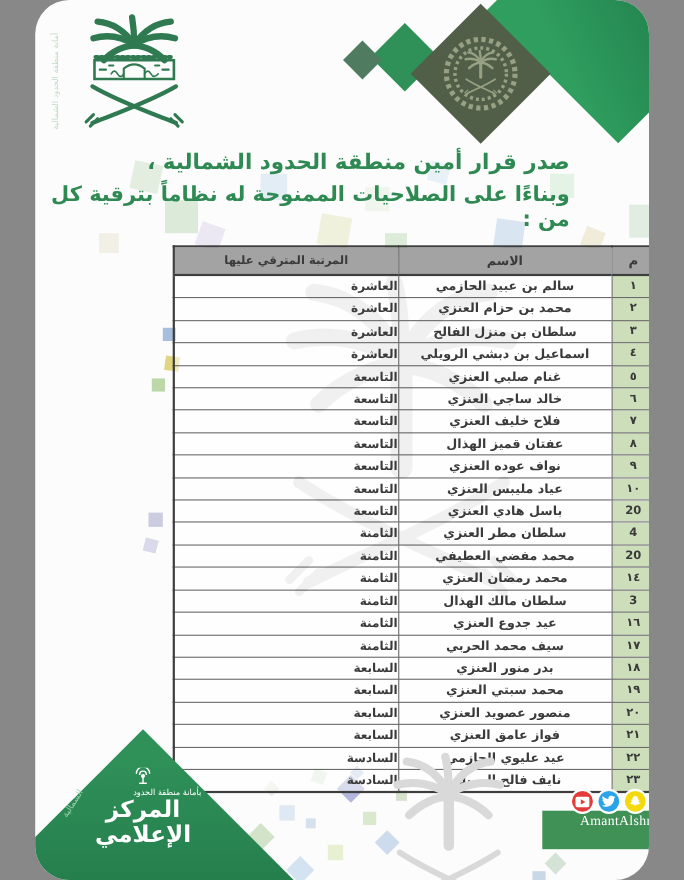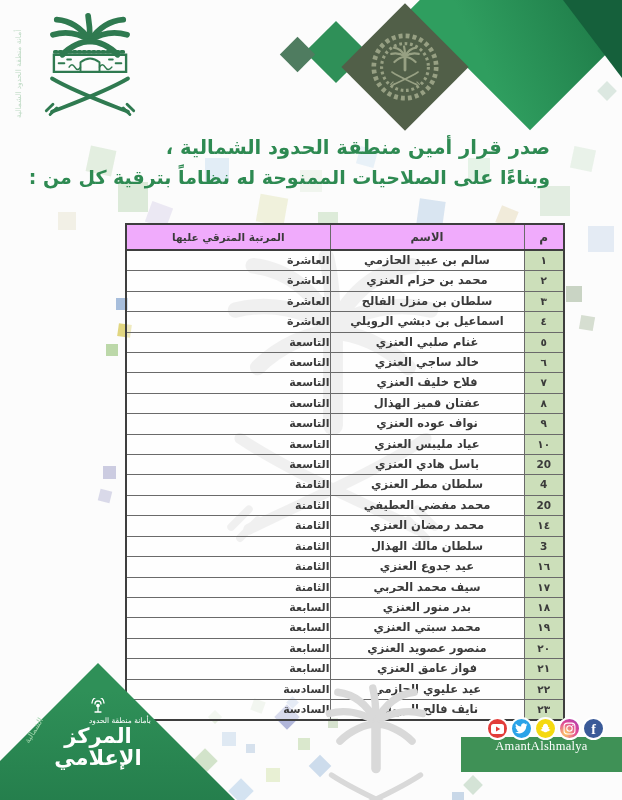--- a/index.html
+++ b/index.html
@@ -1,19 +1,19 @@
 <!DOCTYPE html>
 <html lang="ar" dir="rtl"><head>
 <meta charset="utf-8">
 <style>
   html,body{margin:0;padding:0;background:#888;}
   .page{
-    position:relative;width:622px;height:800px;margin:0 auto;
+    position:relative;width:558px;height:800px;margin:0 auto;
     background:#fcfcfc;overflow:hidden;
-    font-family:"DejaVu Sans",sans-serif;direction:rtl;
+    font-family:"DejaVu Sans",sans-serif;direction:rtl;border-radius:31px;
   }
   
   #decor{position:absolute;inset:0;z-index:0;}
   .sq{position:absolute;}
   
   .big-diamond{position:absolute;left:445px;top:-75px;width:170px;height:170px;
     transform:rotate(45deg);background:linear-gradient(200deg,#1f7c49 20%,#2f9e5f 80%);z-index:1;}
   .corner-triangle{position:absolute;left:563px;top:0;width:59px;height:78px;
     clip-path:polygon(0 0,100% 0,100% 100%);background:#15603b;z-index:1;}
   .olive-diamond{position:absolute;left:360px;top:22px;width:90px;height:90px;
@@ -34,21 +34,21 @@
   .title .l2{font-size:19px;}
   
   .wm-main{position:absolute;left:222px;top:248px;width:222px;height:310px;color:#e1e1e1;z-index:0;}
   .wm-bottom{position:absolute;left:323px;top:683px;width:106px;height:150px;color:#d9d9d9;z-index:1;}
   
   .table-wrap{position:absolute;left:125px;top:223px;z-index:1;}
   table.data-table{border-collapse:collapse;width:440px;table-layout:fixed;
     border:2px solid #3e3e3e;background:transparent;}
   .data-table th,.data-table td{border:1px solid #6a6a6a;text-align:center;
     font-weight:bold;color:#3a3a3a;padding:0;overflow:hidden;white-space:nowrap;}
-  .data-table thead th{height:24px;background:#f0abfc;border-bottom:2px solid #3e3e3e;}
+  .data-table thead th{height:24px;background:#a3a3a3;border-bottom:2px solid #3e3e3e;}
   .data-table td{height:19.4px;line-height:19.4px;background:rgba(255,255,255,0.5);}
   .data-table .col-no{width:40px;}
   .data-table .col-name{width:194px;}
   .data-table .col-rank{width:204px;}
   .data-table td.num{background:#ccdfba;font-size:10.5px;}
   .data-table th.h-no{font-size:12px;}
   .data-table th.h-name{font-size:11.5px;}
   .data-table th.h-rank{font-size:10.5px;}
   .data-table td.name{font-size:11.5px;}
   .data-table td.rank{font-size:11px;text-align:right;}

